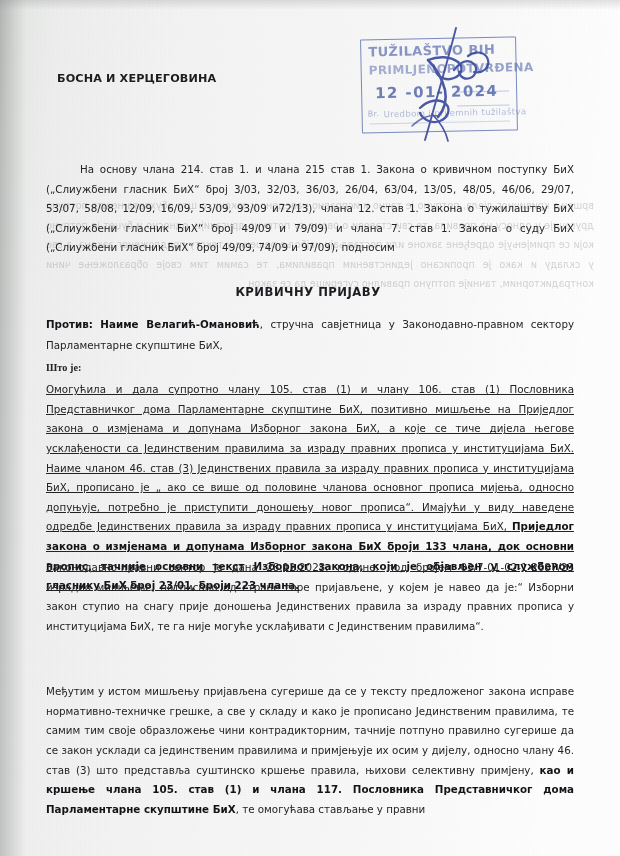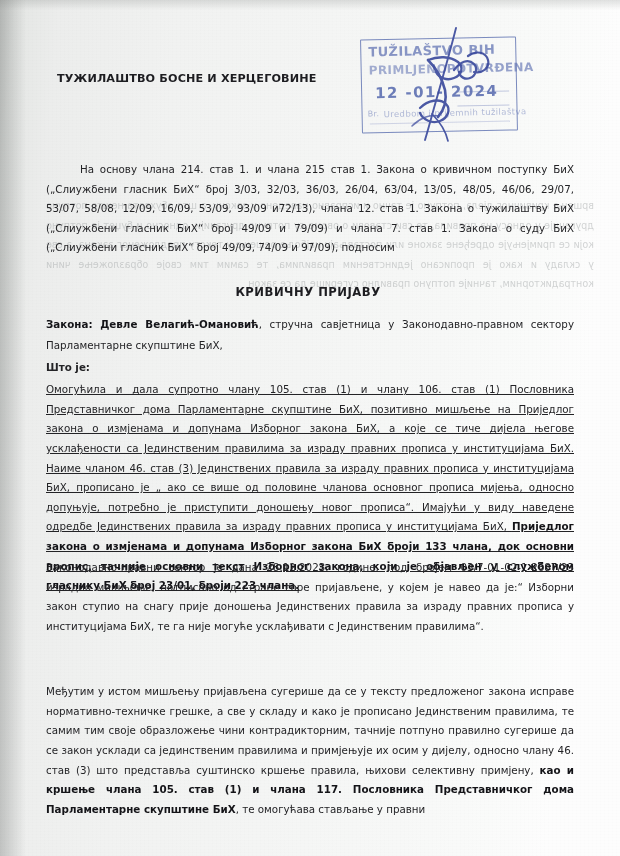--- a/index.html
+++ b/index.html
@@ -160,39 +160,39 @@
     right: 4px;
     top: 277px;
     text-align: center;
     font-size: 11.6px;
     font-weight: bold;
     letter-spacing: .5px;
   }
 
   #p-basis   { top: 152px; margin-top: 8px; }
   #p-against { top: 304px; }
-  #p-what    { top: 348px; font-weight: bold; }
+  #p-what    { top: 348px; font-weight: bold; font-family: Liberation Serif, serif; }
   #p-1       { top: 370px; text-decoration: underline; }
   #p-2       { top: 548px; }
   #p-3       { top: 672px; }
 </style>
 </head>
 <body>
 
 <div id="page">
 
   <div id="bleed">вршење кривичног дјела, потпуно је тачно и исправно наведено у закону, а што обухвата нешто потпуно другачије у односу на правила, те сви ставови о овоме су потпуно другачији, односно и буџет је потпуно који се примјењује одређене законе или постављају најбоље решење у тексту предложеног закона, а све у складу и како је прописано јединственим правилима, те самим тим своје образложење чини контрадикторним, тачније потпуно правилно сугерише да се закон</div>
   <div id="grain"></div>
   <div id="left-shade"></div>
   <div id="top-shade"></div>
 
   <div class="content">
 
     <div id="letterhead">
-      <div>ТУЖИЛАШТВО БОСНЕ И ХЕРЦЕГОВИНЕ</div>
+      <div>БОСНА И ХЕРЦЕГОВИНА</div>
     </div>
 
     <div id="stamp-wrap">
       <div id="stamp-box"></div>
       <div class="stamp-text" id="stamp-org">TUŽILAŠTVO BIH</div>
       <div class="stamp-text" id="stamp-recv">PRIMLJENO</div>
       <div class="stamp-text" id="stamp-conf">POTVRĐENA</div>
       <div class="stamp-text" id="stamp-date">12 -01- 2024</div>
       <div class="stamp-text" id="stamp-no">Br.</div>
       <div class="stamp-text" id="stamp-dept">Uredbom i prijemnih tužilaštva</div>
@@ -211,21 +211,21 @@
         <path d="M22 86 C 30 78, 42 76, 48 82 C 53 87, 50 96, 42 99 C 34 102, 25 98, 22 91" stroke-width="2.3"></path>
         <path d="M34 92 C 42 100, 48 110, 50 119" stroke-width="1.7"></path>
         <path d="M14 104 C 22 96, 32 92, 40 94" stroke-width="1.5" opacity="0.8"></path>
       </g>
     </svg>
 
     <p class="para" id="p-basis"><span class="indent"></span><span>На основу члана 214. став 1. и члана 215 став 1. Закона о кривичном поступку БиХ („Слиужбени гласник БиХ“ број 3/03, 32/03, 36/03, 26/04, 63/04, 13/05, 48/05, 46/06, 29/07, 53/07, 58/08, 12/09, 16/09, 53/09, 93/09 и72/13), члана 12. став 1. Закона о тужилаштву БиХ („Слиужбени гласник БиХ“ број 49/09 и 79/09) и члана 7. став 1. Закона о суду БиХ („Слиужбени гласник БиХ“ број 49/09, 74/09 и 97/09), подносим</span></p>
 
     <h1 id="doc-title">КРИВИЧНУ ПРИЈАВУ</h1>
 
-    <p class="para loose" id="p-against"><b>Закона:</b> <b>Девле Велагић-Омановић</b><span>, стручна савјетница у Законодавно-правном сектору Парламентарне скупштине БиХ,</span></p>
+    <p class="para loose" id="p-against"><b>Против:</b> <b>Наиме Велагић-Омановић</b><span>, стручна савјетница у Законодавно-правном сектору Парламентарне скупштине БиХ,</span></p>
 
     <p class="para" id="p-what">Што је:</p>
 
     <p class="para" id="p-1"><span>Омогућила и дала супротно члану 105. став (1) и члану 106. став (1)  Пословника Представничког дома Парламентарне скупштине БиХ, позитивно мишљење на Приједлог закона о измјенама и допунама Изборног закона БиХ, а које се тиче дијела његове усклађености са Јединственим правилима за израду правних прописа у институцијама БиХ. Наиме чланом 46. став (3) Јединствених правила за израду правних прописа у институцијама БиХ, прописано је „ ако се више од половине чланова основног прописа мијења, односно допуњује, потребно је приступити доношењу новог прописа“. Имајући у виду наведене одредбе Јединствених правила за израду правних прописа у институцијама БиХ, </span><b>Приједлог закона о измјенама и допунама Изборног закона БиХ броји 133 члана, док основни пропис, тачније основни текст  Изборног закона, који је објављен у службеном гласнику БиХ број 23/01, броји 223 члана.</b></p>
 
     <p class="para" id="p-2">Законодавно-правни сектор је дана 28.12.2023. године, под бројем 03/7-01-02-1-2687/23 израдио мишљење, потписано од стране горе пријављене, у којем је навео да је:“ Изборни закон ступио на снагу прије доношења Јединствених правила за израду правних прописа у институцијама БиХ, те га није могуће усклађивати с Јединственим правилима“.</p>
 
     <p class="para" id="p-3"><span>Међутим у истом мишљењу пријављена сугерише да се у тексту предложеног закона исправе нормативно-техничке грешке, а све у складу и како је прописано Јединственим правилима, те самим тим своје образложење чини контрадикторним, тачније потпуно правилно сугерише да се закон усклади са јединственим правилима и примјењује их осим у дијелу, односно члану 46. став (3) што представља суштинско кршење правила, њихови селективну примјену, </span><b>као и кршење члана 105. став (1) и члана 117. Пословника Представничког дома Парламентарне скупштине БиХ</b><span>, те омогућава стављање у правни</span></p>
 
   </div>

